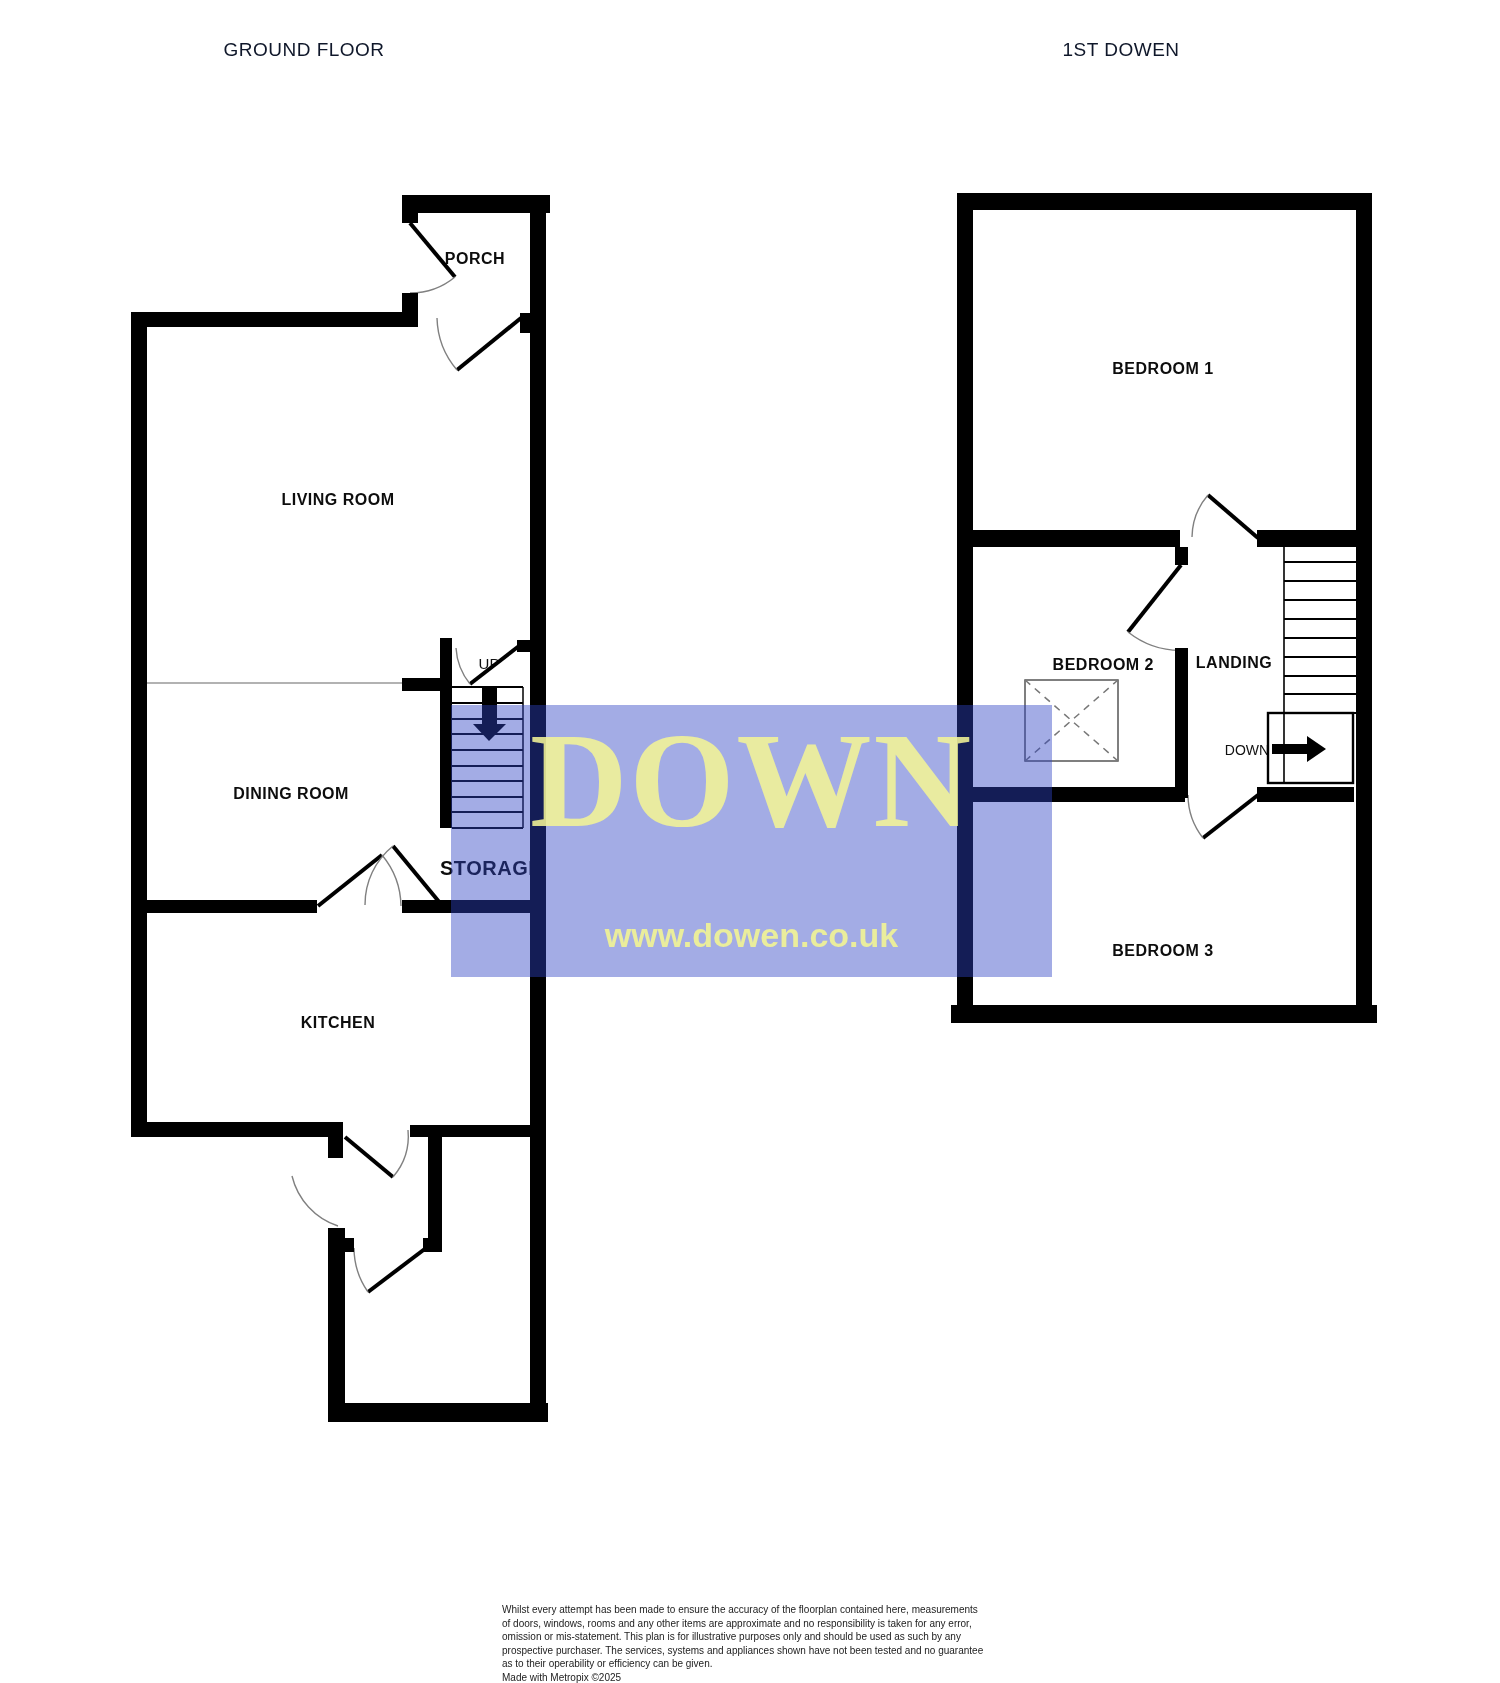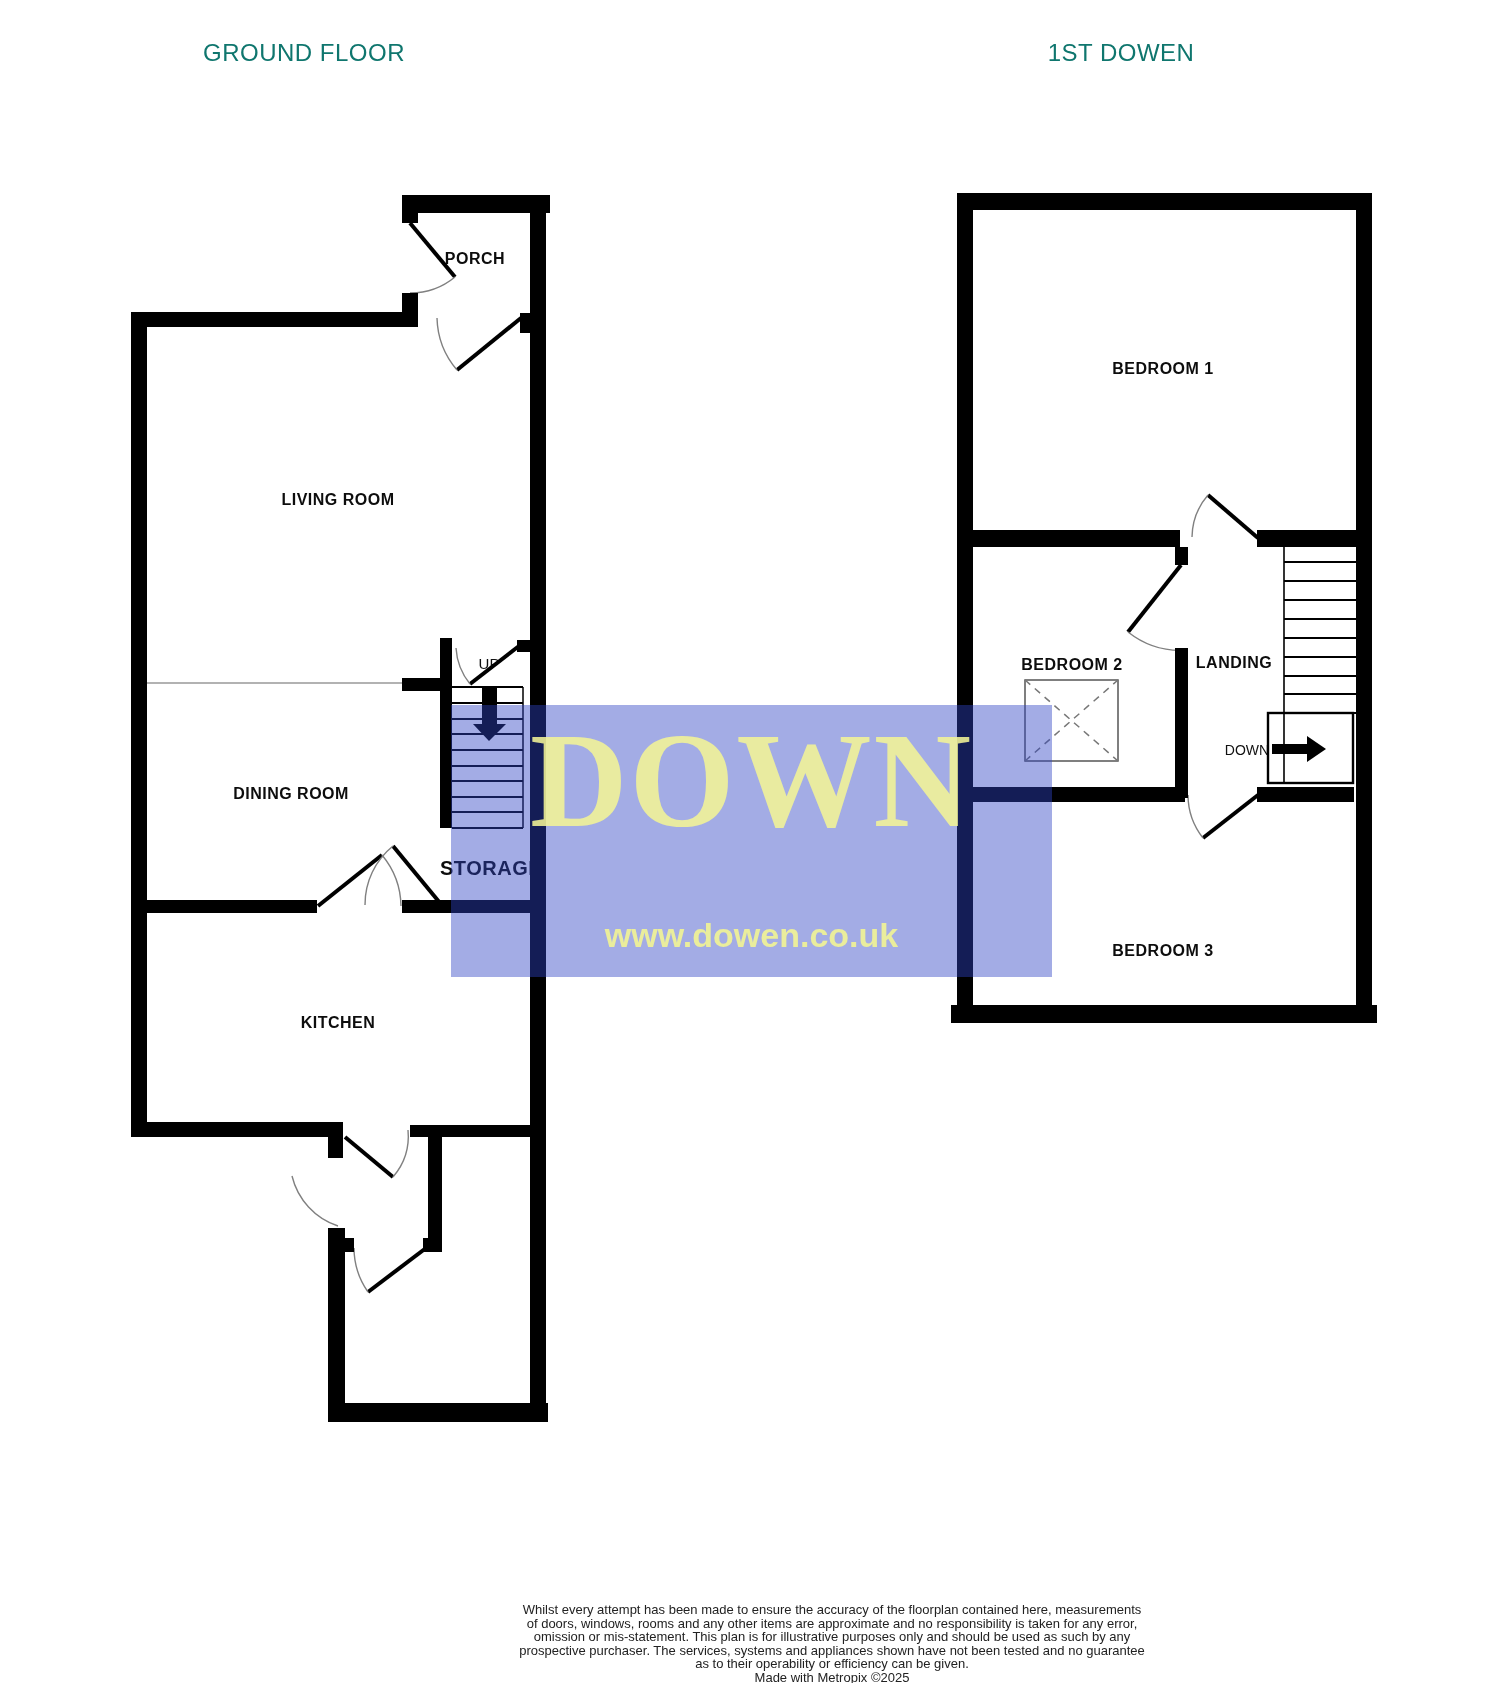--- a/index.html
+++ b/index.html
@@ -1,35 +1,35 @@
 <!DOCTYPE html>
 <html><head>
 <meta charset="utf-8">
 <style>
   html,body{margin:0;padding:0;background:#ffffff;}
   #canvas{position:relative;width:1500px;height:1683px;background:#ffffff;overflow:hidden;
           font-family:"Liberation Sans",sans-serif;color:#111;}
   .w{position:absolute;background:#000;z-index:6;}
-  .floor-title{position:absolute;z-index:4;font-size:24px;letter-spacing:0.5px;color:#0f766e;
+  .floor-title{position:absolute;z-index:4;font-size:19px;letter-spacing:0.5px;color:#0f172a;
                width:300px;text-align:center;}
   .room-label{position:absolute;z-index:4;font-weight:bold;font-size:16px;letter-spacing:0.5px;
               color:#0d0d0d;text-align:center;white-space:nowrap;}
   .small-label{position:absolute;z-index:4;font-size:15px;color:#111;text-align:center;white-space:nowrap;}
   #thin-layer{position:absolute;left:0;top:0;z-index:5;}
   #watermark{position:absolute;left:451px;top:705px;width:601px;height:272px;
              background:rgba(45,65,195,0.44);z-index:10;}
   #wm-brand{position:absolute;top:8px;left:0;width:100%;text-align:center;
             font-family:"Liberation Serif",serif;font-weight:bold;font-size:135px;line-height:1;
             color:rgba(243,244,150,0.88);letter-spacing:2px;}
   #wm-services{position:absolute;top:158px;left:0;width:100%;text-align:center;
                font-weight:bold;font-size:38px;color:rgba(255,255,255,0.93);white-space:pre;}
   #wm-website{position:absolute;top:211px;left:0;width:100%;text-align:center;
               font-weight:bold;font-size:34px;color:rgba(240,242,150,0.92);}
   #disclaimer{position:absolute;left:502px;top:1603px;width:660px;z-index:4;
-              font-size:13px;line-height:13.5px;text-align:center;color:#222;}
+              font-size:10px;line-height:13.5px;text-align:left;color:#222;}
 </style>
 </head>
 <body>
 
 <div id="canvas">
 
   <div class="floor-title" style="left:154px;top:39px;">GROUND FLOOR</div>
   <div class="floor-title" style="left:971px;top:39px;">1ST DOWEN</div>
 
   <div class="w" style="left:402px;top:195px;width:16px;height:28px;"></div>
@@ -142,21 +142,21 @@
   </svg>
 
   <div class="room-label" style="left:405px;top:250px;width:140px;">PORCH</div>
   <div class="room-label" style="left:218px;top:491px;width:240px;">LIVING ROOM</div>
   <div class="room-label" style="left:171px;top:785px;width:240px;">DINING ROOM</div>
   <div class="room-label" style="left:440px;top:857px;width:110px;font-size:20px;text-align:left;">STORAGE</div>
   <div class="room-label" style="left:238px;top:1002px;width:200px;margin-top:12px;">KITCHEN</div>
   <div class="small-label" style="left:459px;top:655px;width:60px;">UP</div>
 
   <div class="room-label" style="left:1043px;top:360px;width:240px;">BEDROOM 1</div>
-  <div class="room-label" style="left:952px;top:656px;width:240px;">BEDROOM 2</div>
+  <div class="room-label" style="left:914px;top:656px;width:240px;text-align:right;">BEDROOM 2</div>
   <div class="room-label" style="left:1134px;top:654px;width:200px;">LANDING</div>
   <div class="room-label" style="left:1043px;top:894px;width:240px;margin-top:48px;">BEDROOM 3</div>
   <div class="small-label" style="left:1207px;top:742px;width:80px;font-size:14px;">DOWN</div>
 
   <div id="watermark">
     <div id="wm-brand">DOWN</div>
     <div id="wm-website">www.dowen.co.uk</div>
   </div>
 
   <div id="disclaimer">

